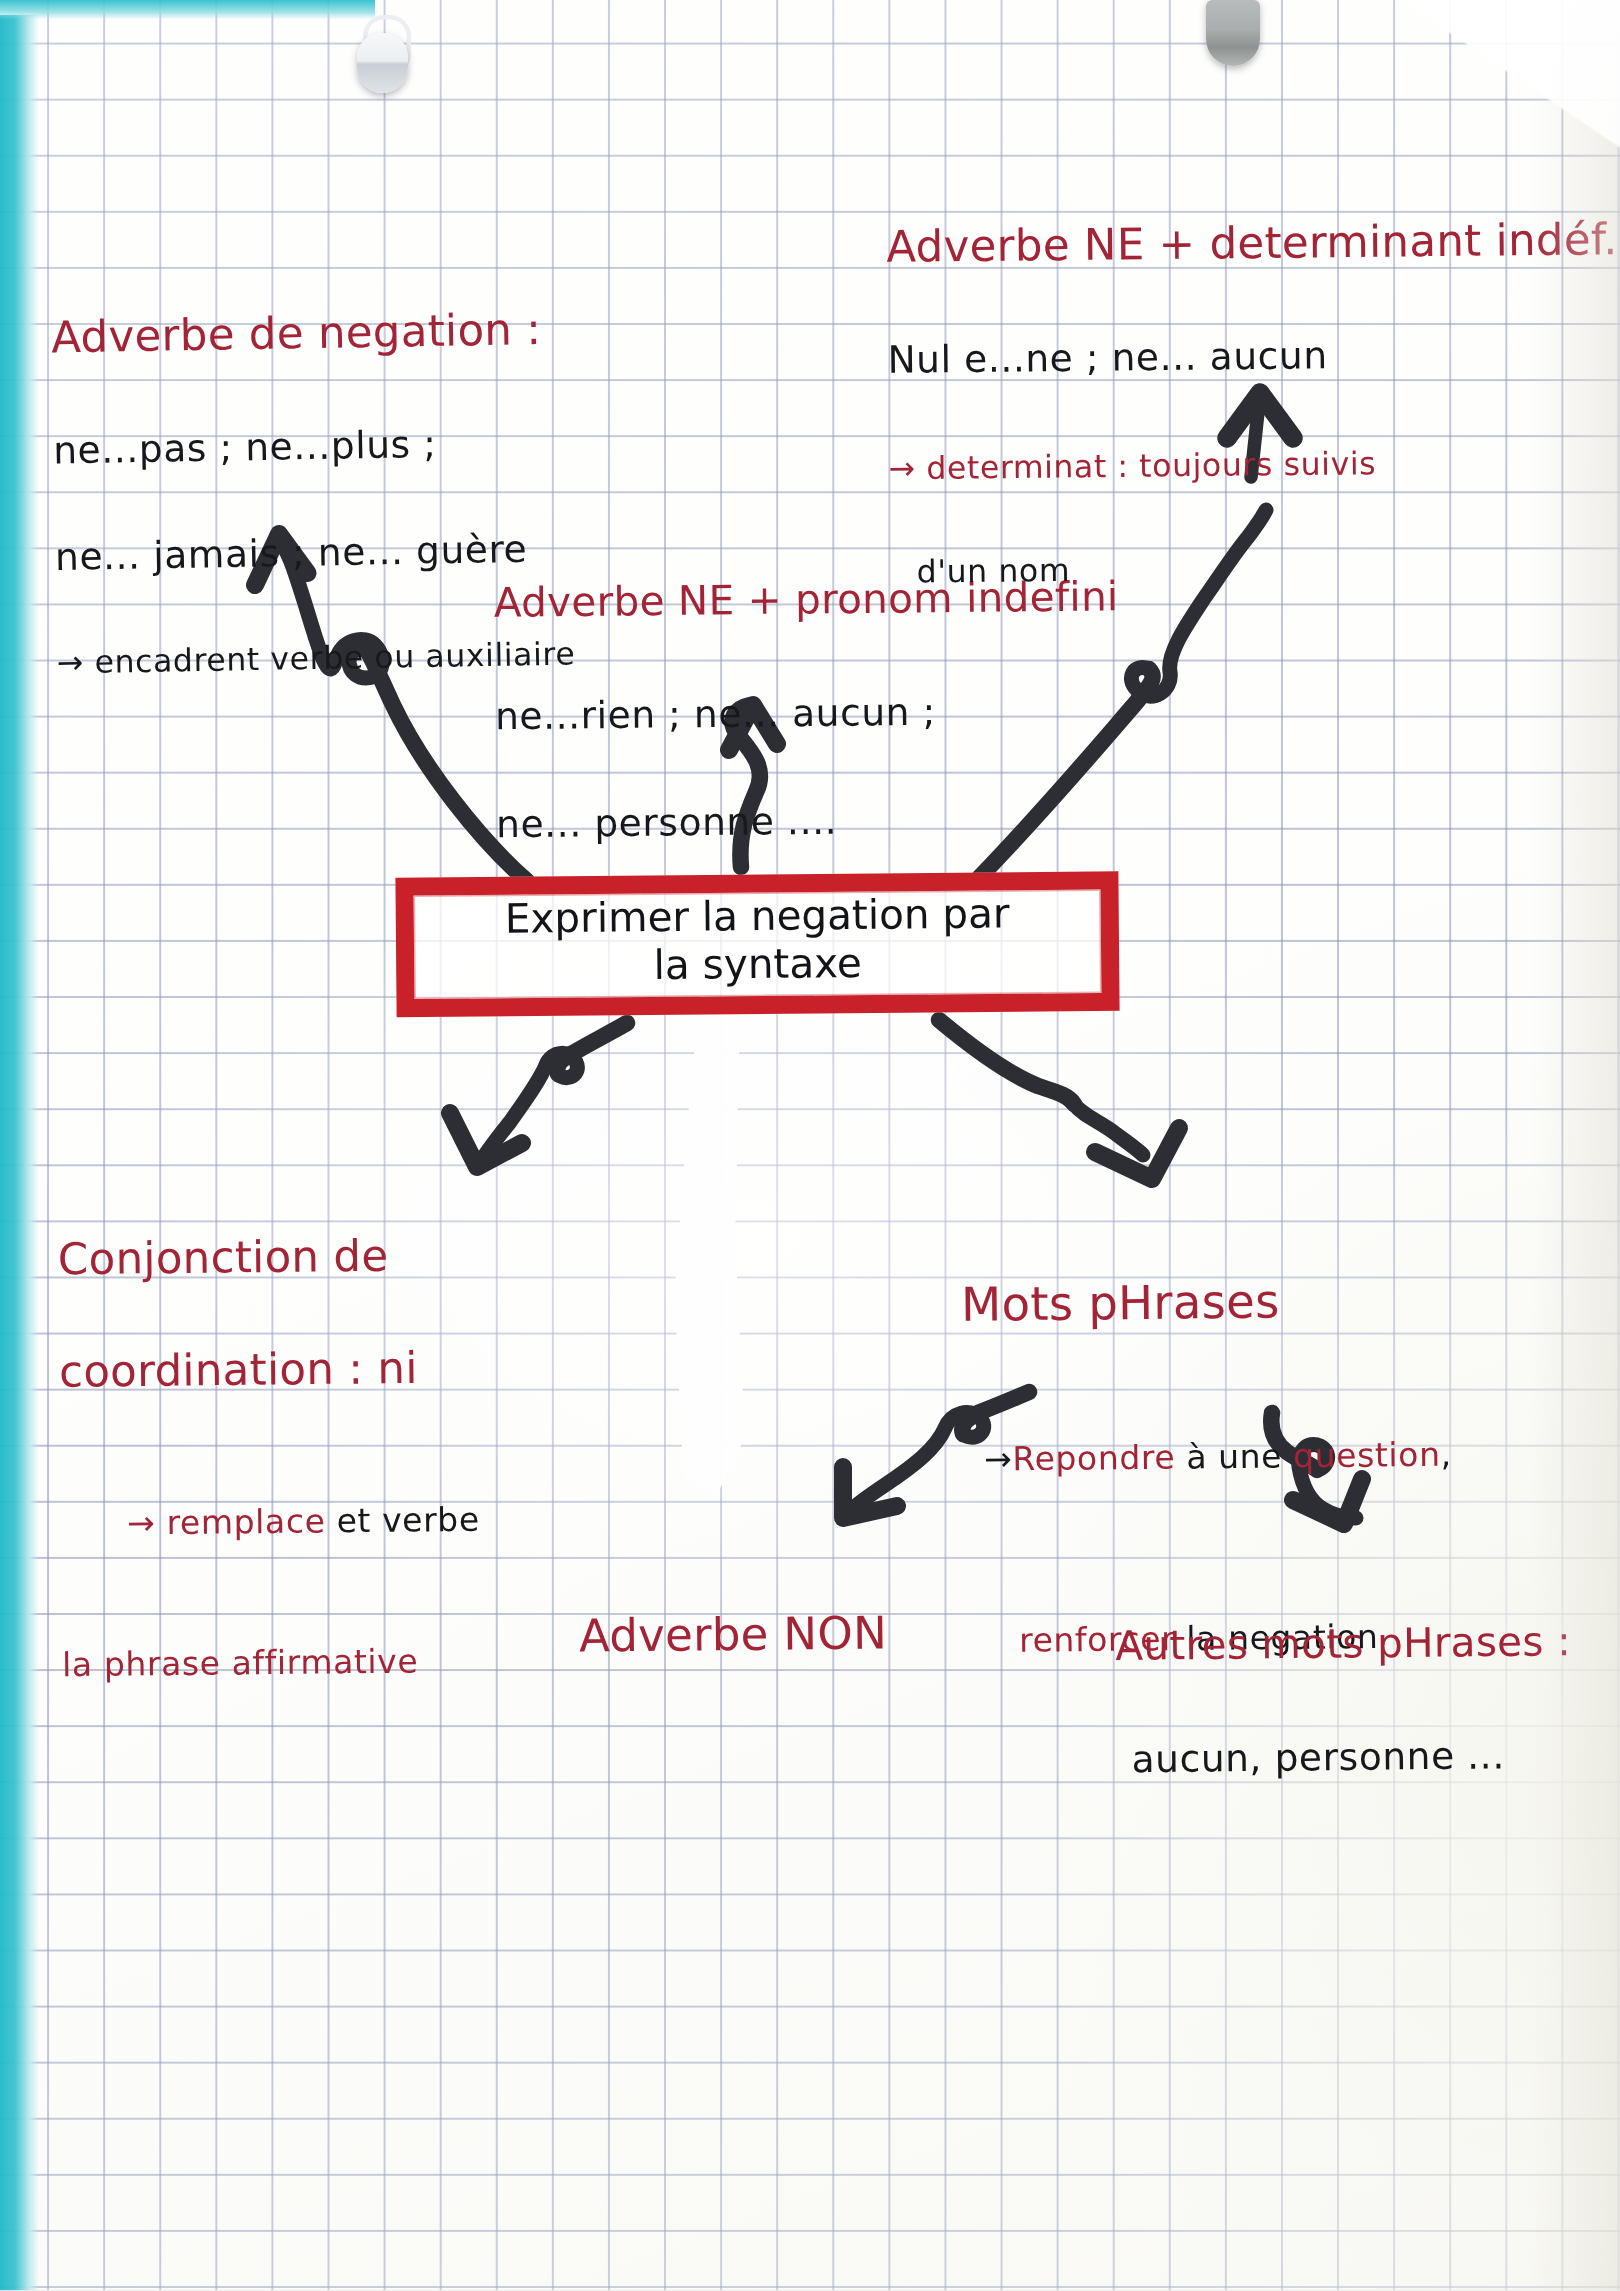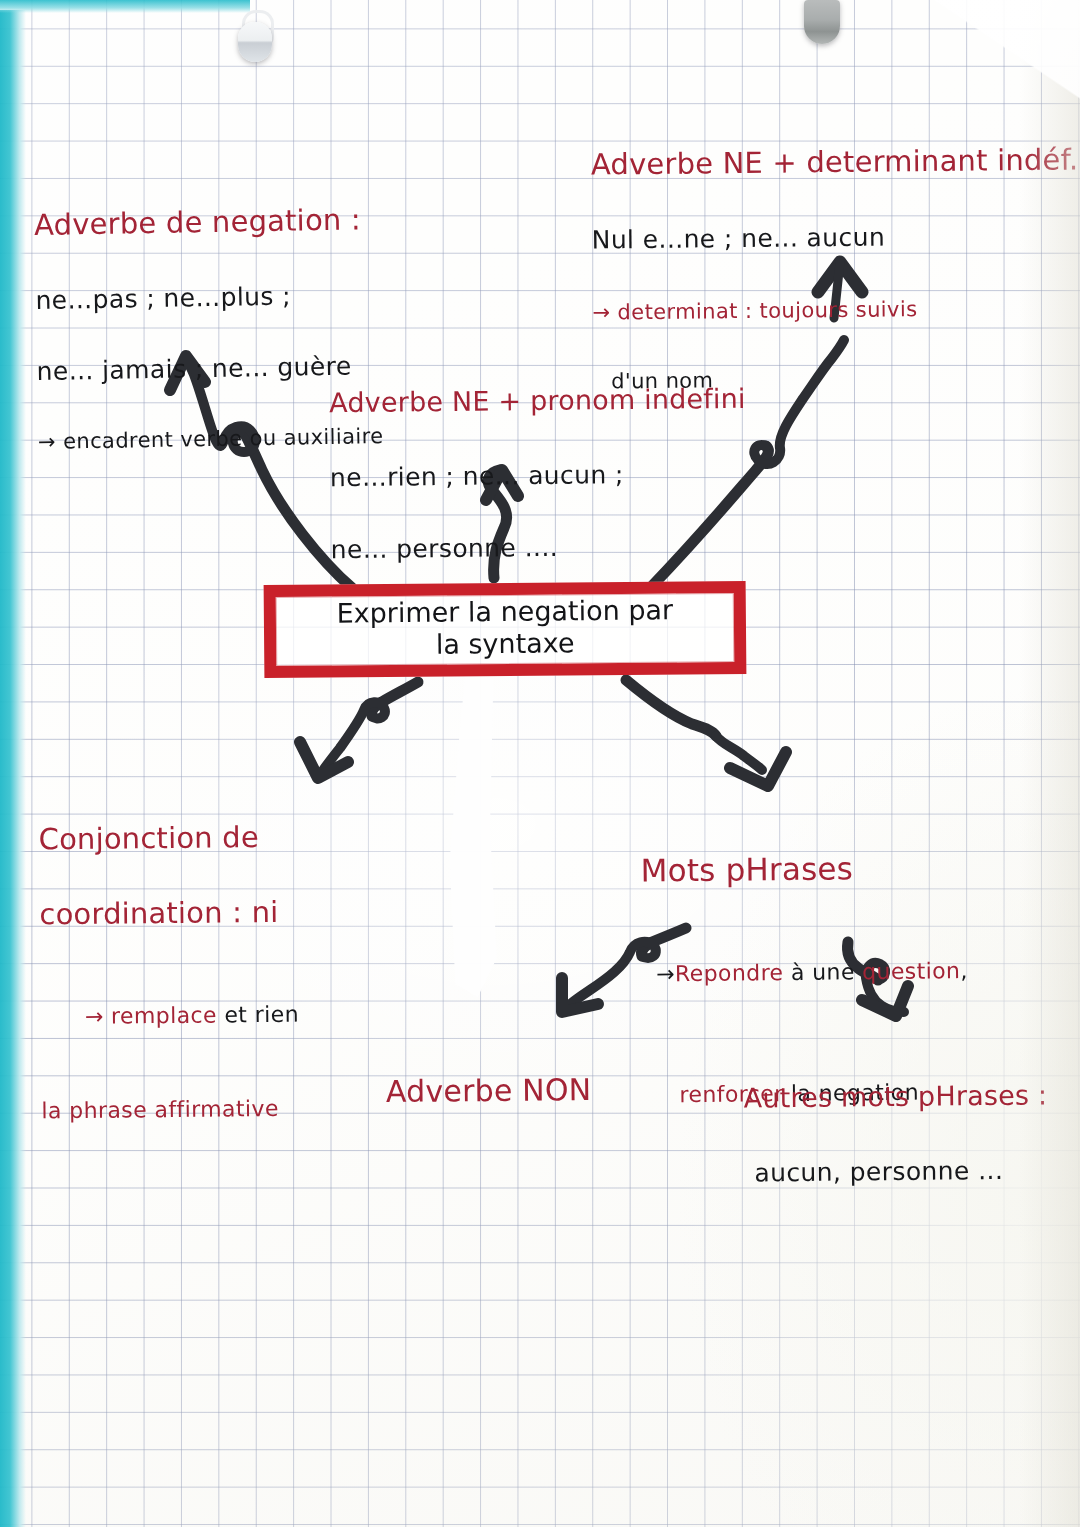--- a/index.html
+++ b/index.html
@@ -252,21 +252,21 @@
     <div class="hw-title">Adverbe NE + determinant indéf.</div>
     <div class="hw-body" style="margin-top:4px;">Nul e...ne ; ne... aucun</div>
     <div class="hw-sub red-ink" style="margin-top:5px;">→ determinat : toujours suivis</div>
     <div class="hw-sub" style="margin-top:4px; margin-left:18px;">d'un nom</div>
   </div>
 
   <div class="hw tilt-c" style="left:40px; top:782px;">
     <div class="hw-title">Conjonction de</div>
     <div class="hw-title" style="margin-top:1px;">coordination : ni</div>
     <div class="mix-line" style="margin-top:5px;">
-      <span class="red-ink">→ remplace </span><span class="dark-ink">et</span><span class="dark-ink"> rien</span>
+      <span class="red-ink">→ remplace </span><span class="dark-ink">et</span><span class="dark-ink"> verbe</span>
     </div>
     <div class="mix-line red-ink" style="margin-top:2px;">la phrase affirmative</div>
   </div>
 
   <div class="hw tilt-c" style="left:612px; top:812px;">
     <div class="hw-title" style="font-size:31px; margin-left:30px;">Mots pHrases</div>
     <div class="mix-line" style="margin-top:5px;">
       <span class="dark-ink">→</span><span class="red-ink">Repondre</span><span class="dark-ink"> à une </span><span class="red-ink">question</span><span class="dark-ink">,</span>
     </div>
     <div class="mix-line" style="margin-top:2px; margin-left:22px;">

